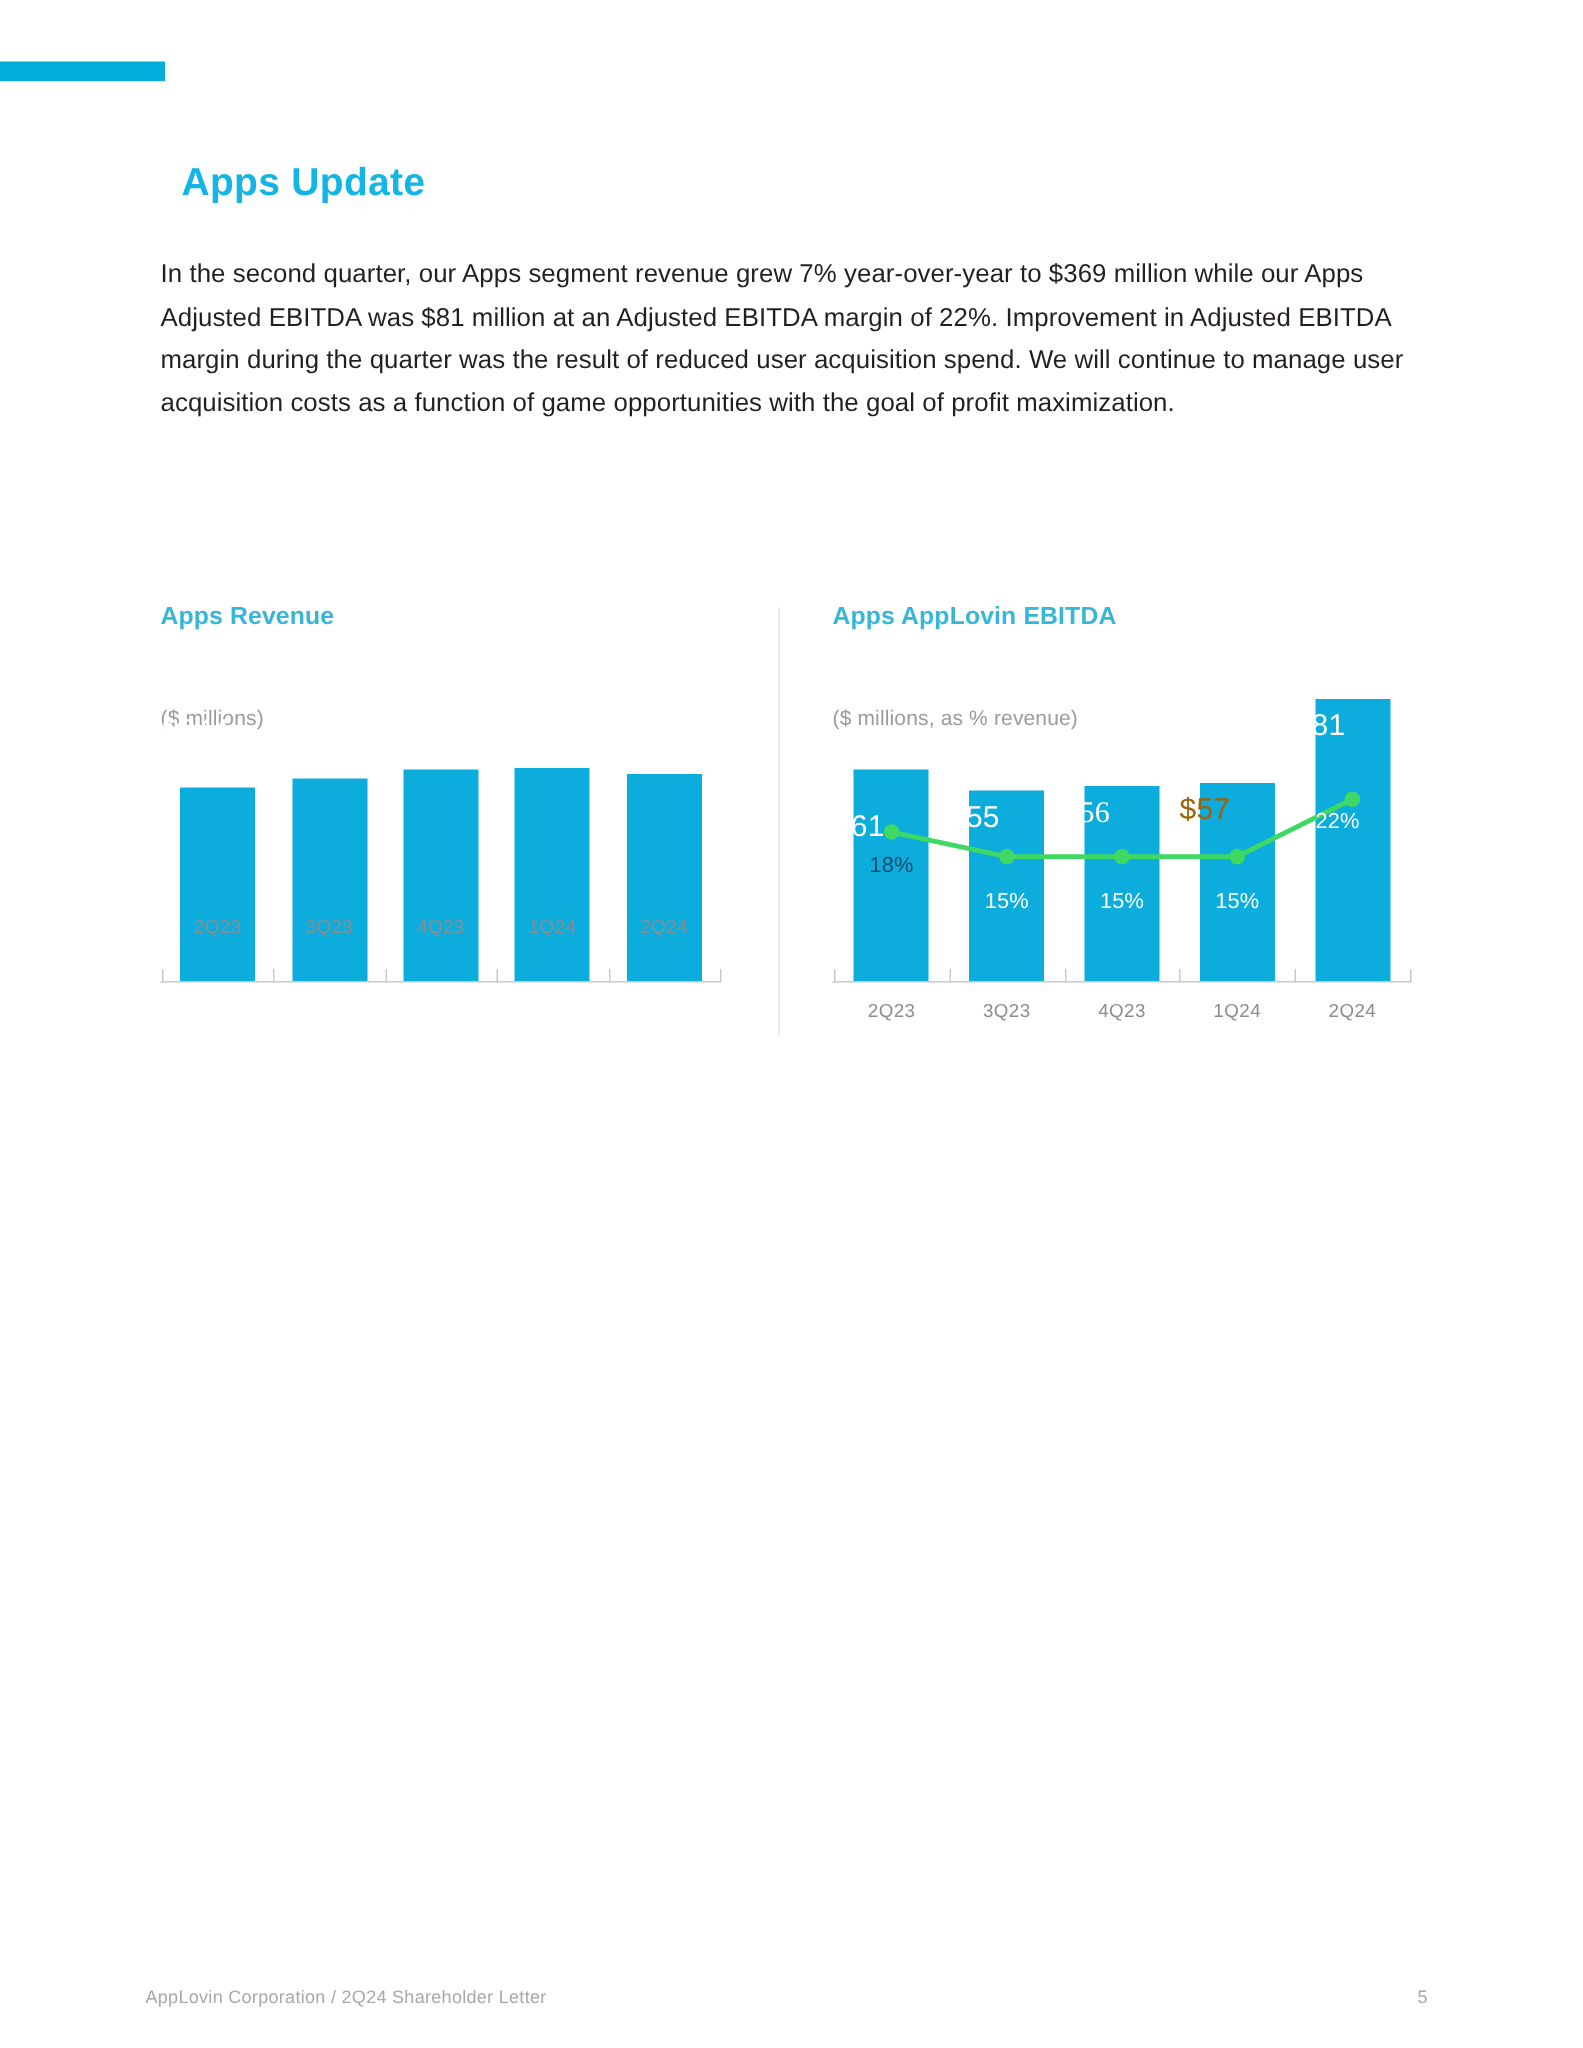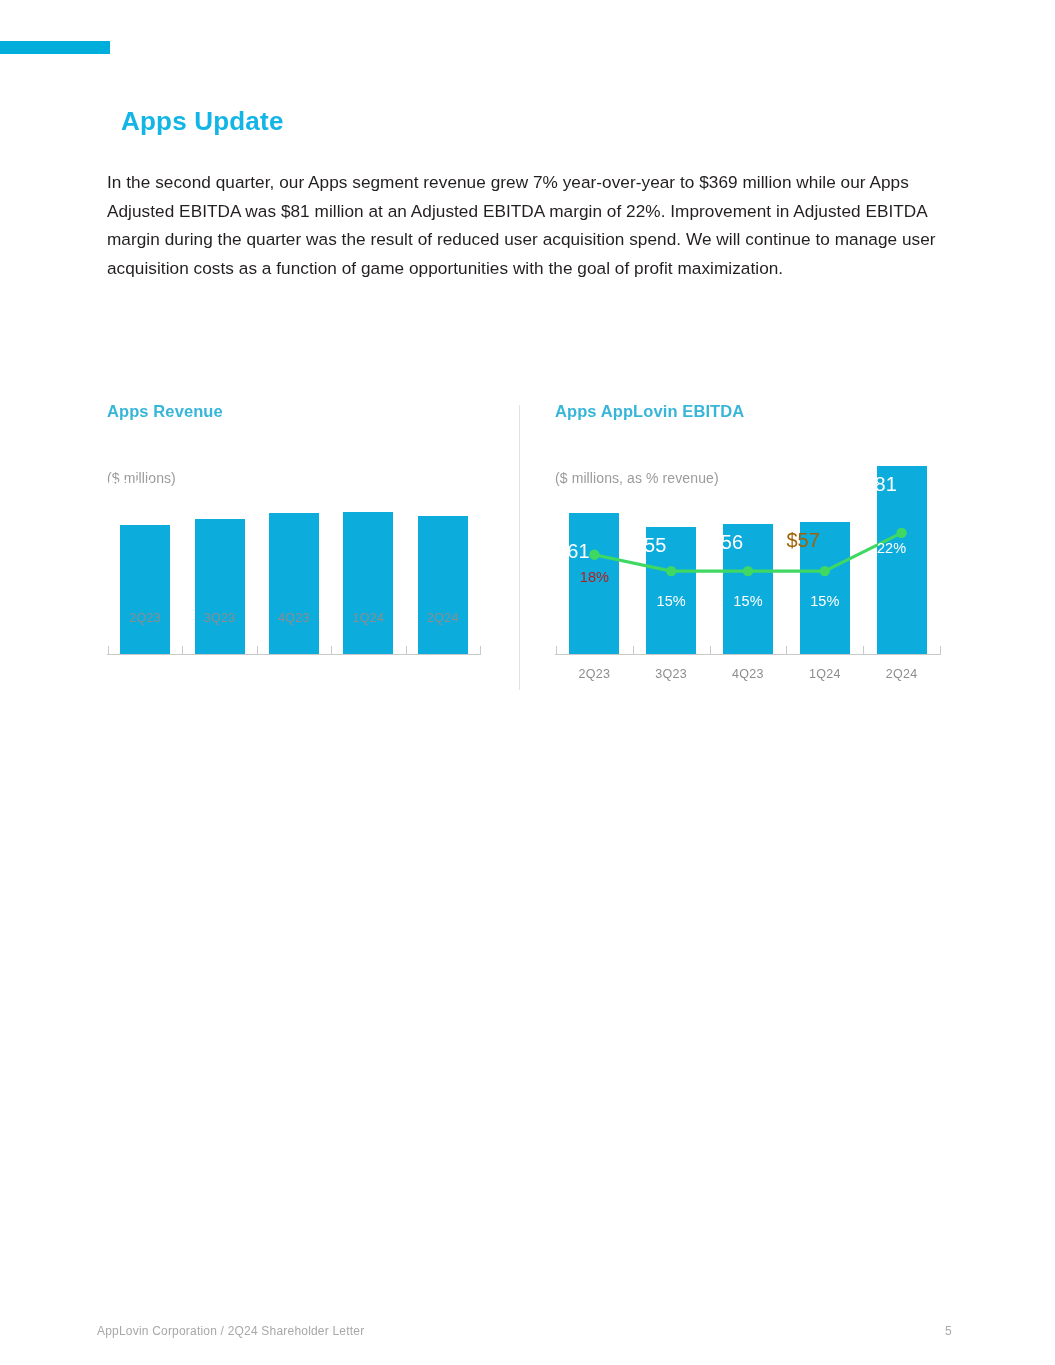--- a/index.html
+++ b/index.html
@@ -220,37 +220,37 @@
         <div class="tick" style="left: 231.4px;"></div>
         <div class="tick" style="left: 308.2px;"></div>
         <div class="tick" style="left: 385px;"></div>
         <div class="bar" style="left: 14.4px; width: 50px; height: 141px; background: rgb(12, 172, 220);"></div>
         <div class="bar-label" style="left: 1px; width: 76.8px; top: 80px; color: rgb(255, 255, 255); margin-top: 20px;">$61</div>
         <div class="cat-label" style="left: 1px; width: 76.8px; top: 227px;">2Q23</div>
         <div class="bar" style="left: 91.2px; width: 50px; height: 127px; background: rgb(12, 172, 220);"></div>
         <div class="bar-label" style="left: 77.8px; width: 76.8px; top: 94px; color: rgb(255, 255, 255);">$55</div>
         <div class="cat-label" style="left: 77.8px; width: 76.8px; top: 227px;">3Q23</div>
         <div class="bar" style="left: 168px; width: 50px; height: 130px; background: rgb(12, 172, 220);"></div>
-        <div class="bar-label" style="left: 154.6px; width: 76.8px; top: 91px; color: rgb(255, 255, 255);">$56</div>
+        <div class="bar-label" style="left: 154.6px; width: 76.8px; top: 91px; color: rgb(255, 255, 255); font-family: Liberation Serif, serif;">$56</div>
         <div class="cat-label" style="left: 154.6px; width: 76.8px; top: 227px;">4Q23</div>
         <div class="bar" style="left: 244.8px; width: 50px; height: 132px; background: rgb(12, 172, 220);"></div>
         <div class="bar-label" style="left: 231.4px; width: 76.8px; top: 89px; color: #a16207;">$57</div>
         <div class="cat-label" style="left: 231.4px; width: 76.8px; top: 227px;">1Q24</div>
         <div class="bar" style="left: 321.6px; width: 50px; height: 188px; background: rgb(12, 172, 220);"></div>
         <div class="bar-label" style="left: 308.2px; width: 76.8px; top: 33px; color: rgb(255, 255, 255);">$81</div>
         <div class="cat-label" style="left: 308.2px; width: 76.8px; top: 227px;">2Q24</div>
         <svg class="line-svg" viewBox="0 0 385 213" preserveAspectRatio="none" style="width: 385px; height: 213px;">
           <polyline points="39.4,114.6923076923077 116.19999999999999,131.07692307692307 193,131.07692307692307 269.79999999999995,131.07692307692307 346.59999999999997,92.84615384615385" fill="none" stroke="#3fd863" stroke-width="3.2" stroke-linejoin="round" stroke-linecap="round"></polyline>
           <circle cx="39.4" cy="114.6923076923077" r="5.2" fill="#3fd863"></circle>
           <circle cx="116.19999999999999" cy="131.07692307692307" r="5.2" fill="#3fd863"></circle>
           <circle cx="193" cy="131.07692307692307" r="5.2" fill="#3fd863"></circle>
           <circle cx="269.79999999999995" cy="131.07692307692307" r="5.2" fill="#3fd863"></circle>
           <circle cx="346.59999999999997" cy="92.84615384615385" r="5.2" fill="#3fd863"></circle>
         </svg>
-        <div class="pct-label" style="width: 76.8px; color: #b91c1c; left: 1px; top: 128.692px;">18%</div>
+        <div class="pct-label" style="width: 76.8px; color: #0c4a6e; left: 1px; top: 128.692px;">18%</div>
         <div class="pct-label" style="width: 76.8px; color: rgb(255, 255, 255); left: 77.8px; top: 153.077px;">15%</div>
         <div class="pct-label" style="width: 76.8px; color: rgb(255, 255, 255); left: 154.6px; top: 153.077px;">15%</div>
         <div class="pct-label" style="width: 76.8px; color: rgb(255, 255, 255); left: 231.4px; top: 153.077px;">15%</div>
         <div class="pct-label" style="width: 76.8px; color: rgb(255, 255, 255); left: 298.2px; top: 99.8462px;">22%</div>
       </div>
   </div>
 
 </div>
 
 <div class="footer-text">AppLovin Corporation  / 2Q24 Shareholder Letter</div>

